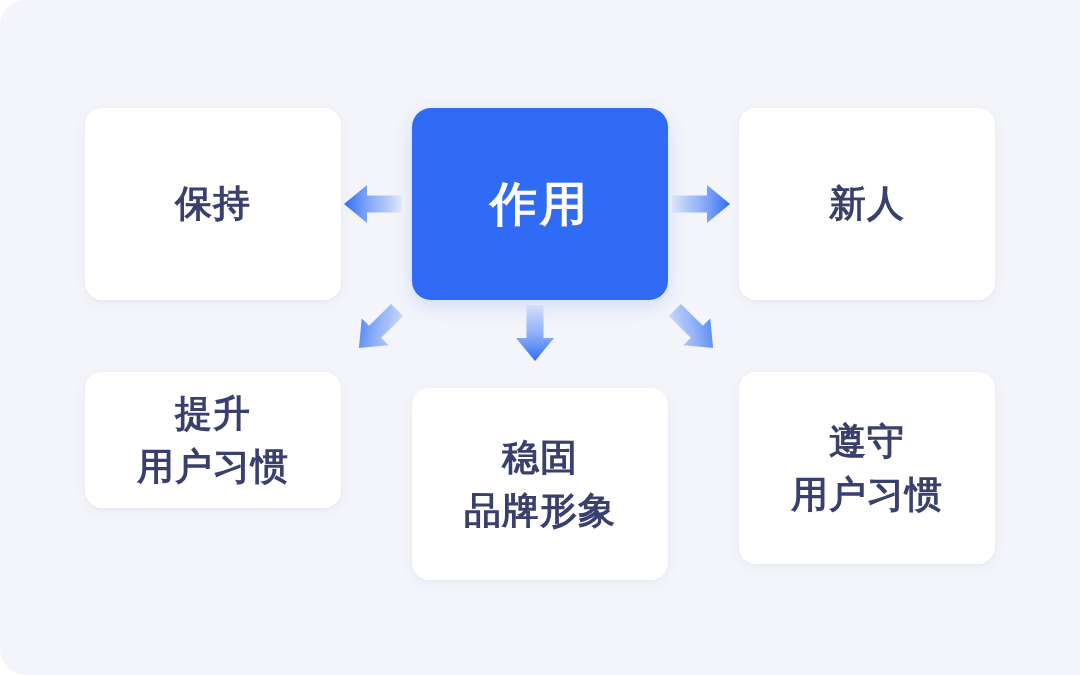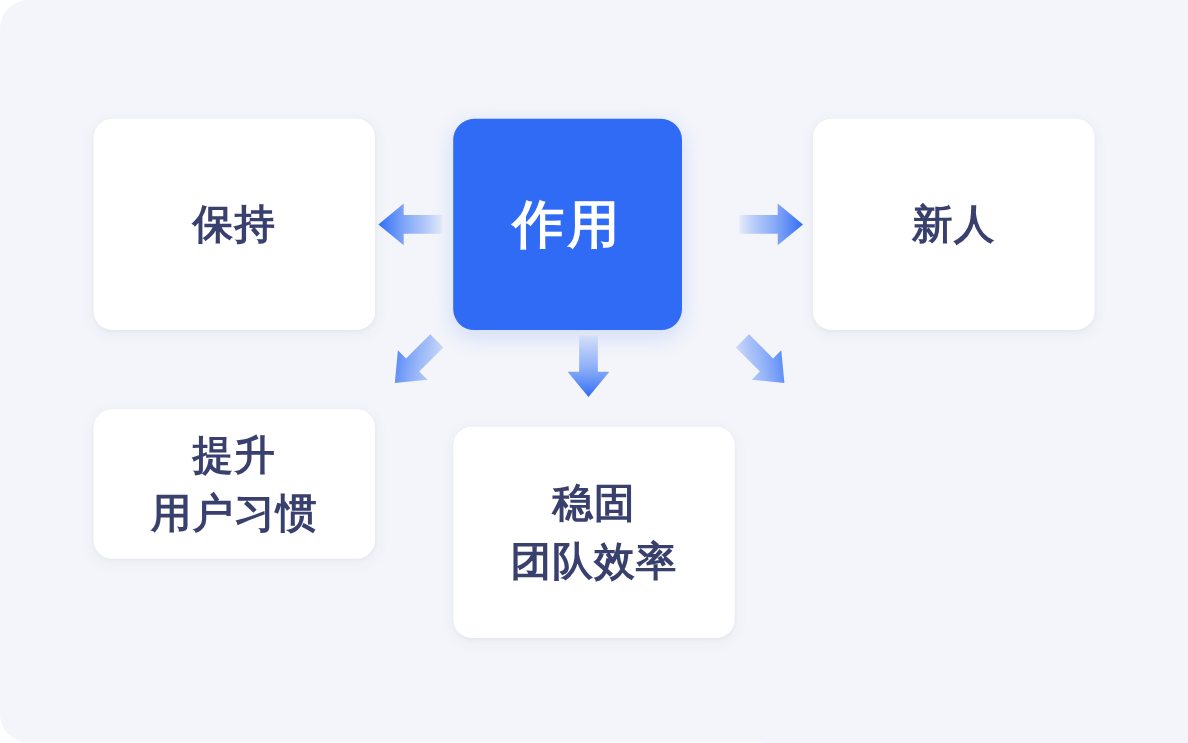--- a/index.html
+++ b/index.html
@@ -54,21 +54,21 @@
     box-shadow: 0 6px 20px rgba(47, 107, 245, 0.18);
   }
   .card.center .line {
     color: #ffffff;
     font-size: 47px;
     letter-spacing: 3px;
   }
 
   
   .c-tl { left: 85px;  top: 108px; width: 256px; height: 192px; }
-  .c-tc { left: 412px; top: 108px; width: 208px; height: 192px; }
+  .c-tc { left: 412px; top: 108px; width: 256px; height: 192px; }
   .c-tr { left: 739px; top: 108px; width: 256px; height: 192px; align-items: center; }
 
   .c-bl { left: 85px;  top: 372px; width: 256px; height: 136px; }
   .c-bc { left: 412px; top: 372px; width: 256px; height: 192px; margin-top: 16px; }
   .c-br { left: 739px; top: 372px; width: 256px; height: 192px; }
 
   
   .arrow {
     position: absolute;
     pointer-events: none;
@@ -128,23 +128,27 @@
     <div class="line">新人</div>
   </div>
 
   <div class="card c-bl">
     <div class="line">提升</div>
     <div class="line">用户习惯</div>
   </div>
 
   <div class="card c-bc">
     <div class="line">稳固</div>
-    <div class="line">团队效率</div>
+    <div class="line">品牌形象</div>
   </div>
 
+  <div class="card c-br">
+    <div class="line">遵守</div>
+    <div class="line">用户习惯</div>
+  </div>
 
   <div class="arrow a-left">
     <svg width="58" height="46" viewBox="0 0 58 46">
       <path d="M0 23 L23 4 L23 14.5 L58 14.5 L58 31.5 L23 31.5 L23 42 Z" fill="url(#gradLeft)"></path>
     </svg>
   </div>
 
   <div class="arrow a-right">
     <svg width="58" height="46" viewBox="0 0 58 46">
       <path d="M58 23 L35 4 L35 14.5 L0 14.5 L0 31.5 L35 31.5 L35 42 Z" fill="url(#gradRight)"></path>

